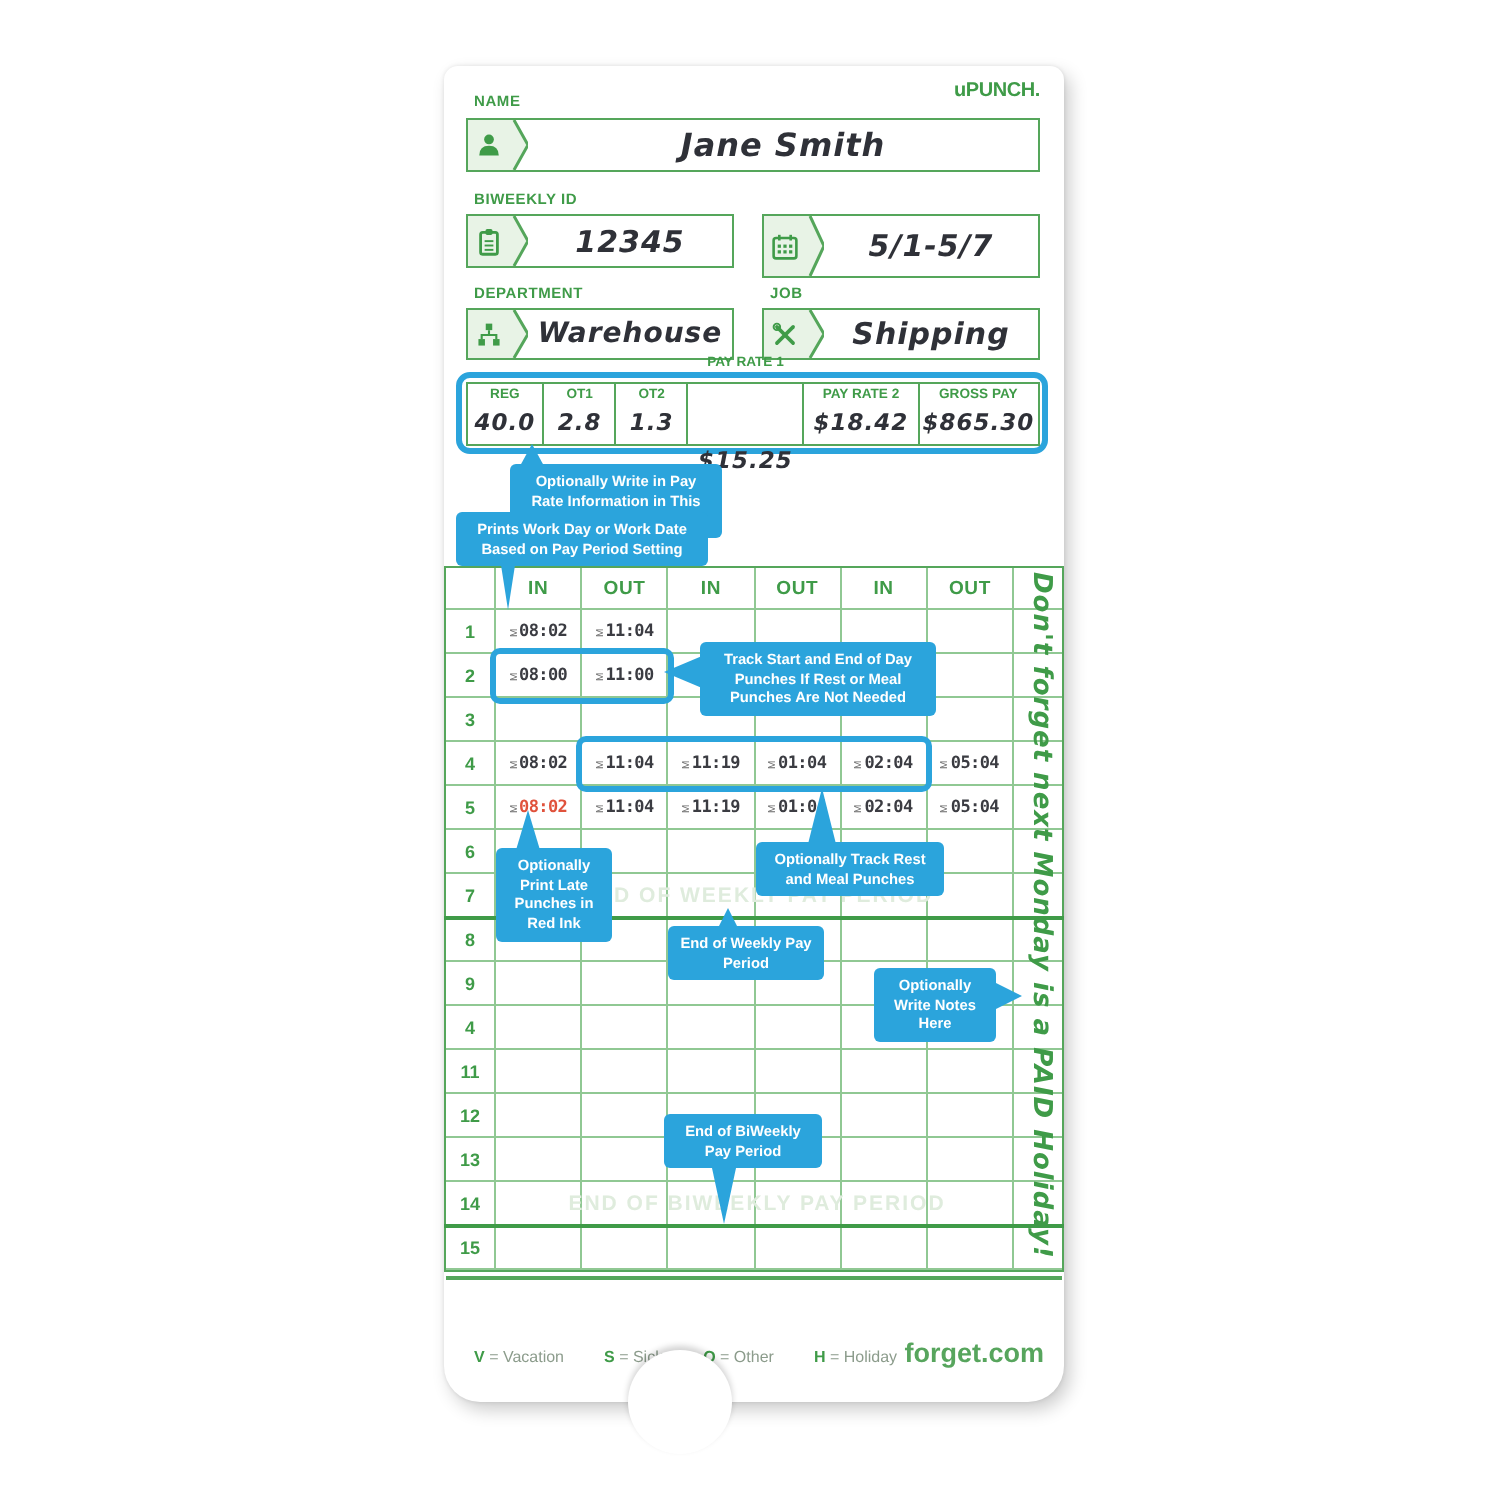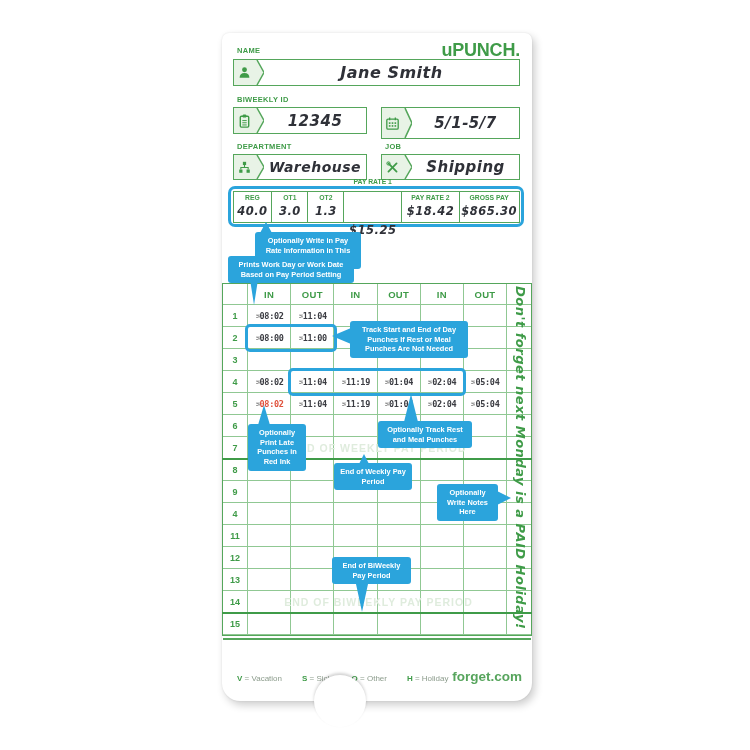--- a/index.html
+++ b/index.html
@@ -3,21 +3,21 @@
 <meta charset="utf-8">
 <style>
   * { margin:0; padding:0; box-sizing:border-box; }
   html,body { width:750px; height:750px; background:#ffffff; font-family:"Liberation Sans",sans-serif; }
   .stage { position:absolute; inset:0; overflow:hidden; }
 
   .card { position:absolute; left:222px; top:33px; width:310px; height:668px; background:#fff;
           border-radius:7px 7px 18px 18px;
           box-shadow:3px 4px 9px rgba(0,0,0,0.20), 0 0 2px rgba(0,0,0,0.10); }
 
-  .logo { position:absolute; right:12px; top:7px; font-size:18px; font-weight:800;
+  .logo { position:absolute; right:12px; top:7px; font-size:10px; font-weight:800;
           letter-spacing:-0.2px; color:var(--green); }
 
   .flabel { position:absolute; color:var(--green); font-size:7.5px; font-weight:bold; letter-spacing:0.3px; }
   .fbox { position:absolute; border:1.5px solid var(--green-border); background:#fff; display:flex; align-items:stretch; }
   .ficon { width:21px; background:var(--light-green); display:flex; align-items:center; justify-content:center; }
   .fchev { width:9px; flex:0 0 9px; }
   .fvalue { flex:1; display:flex; align-items:center; justify-content:center; }
   .hand { font-family:"DejaVu Sans",sans-serif; font-style:italic; font-weight:600; color:#2f3138; letter-spacing:0.5px; }
 
   .lbl-name { left:15px; top:13px; } .box-name { left:11px; top:26px; width:287px; height:27px; }
@@ -194,21 +194,21 @@
     </div>
 
     <div class="payrate-wrap">
       <div class="payrate">
         <div class="paycol" style="flex:40 1 0;">
           <div class="payhead">REG</div>
           <div class="payval hand">40.0</div>
         </div>
         <div class="paycol" style="flex:37 1 0;">
           <div class="payhead">OT1</div>
-          <div class="payval hand">3.0</div>
+          <div class="payval hand">2.8</div>
         </div>
         <div class="paycol" style="flex:37 1 0;">
           <div class="payhead">OT2</div>
           <div class="payval hand">1.3</div>
         </div>
         <div class="paycol" style="flex:60 1 0;gap:38px;">
           <div class="payhead">PAY RATE 1</div>
           <div class="payval hand">$15.25</div>
         </div>
         <div class="paycol" style="flex:60 1 0;">

